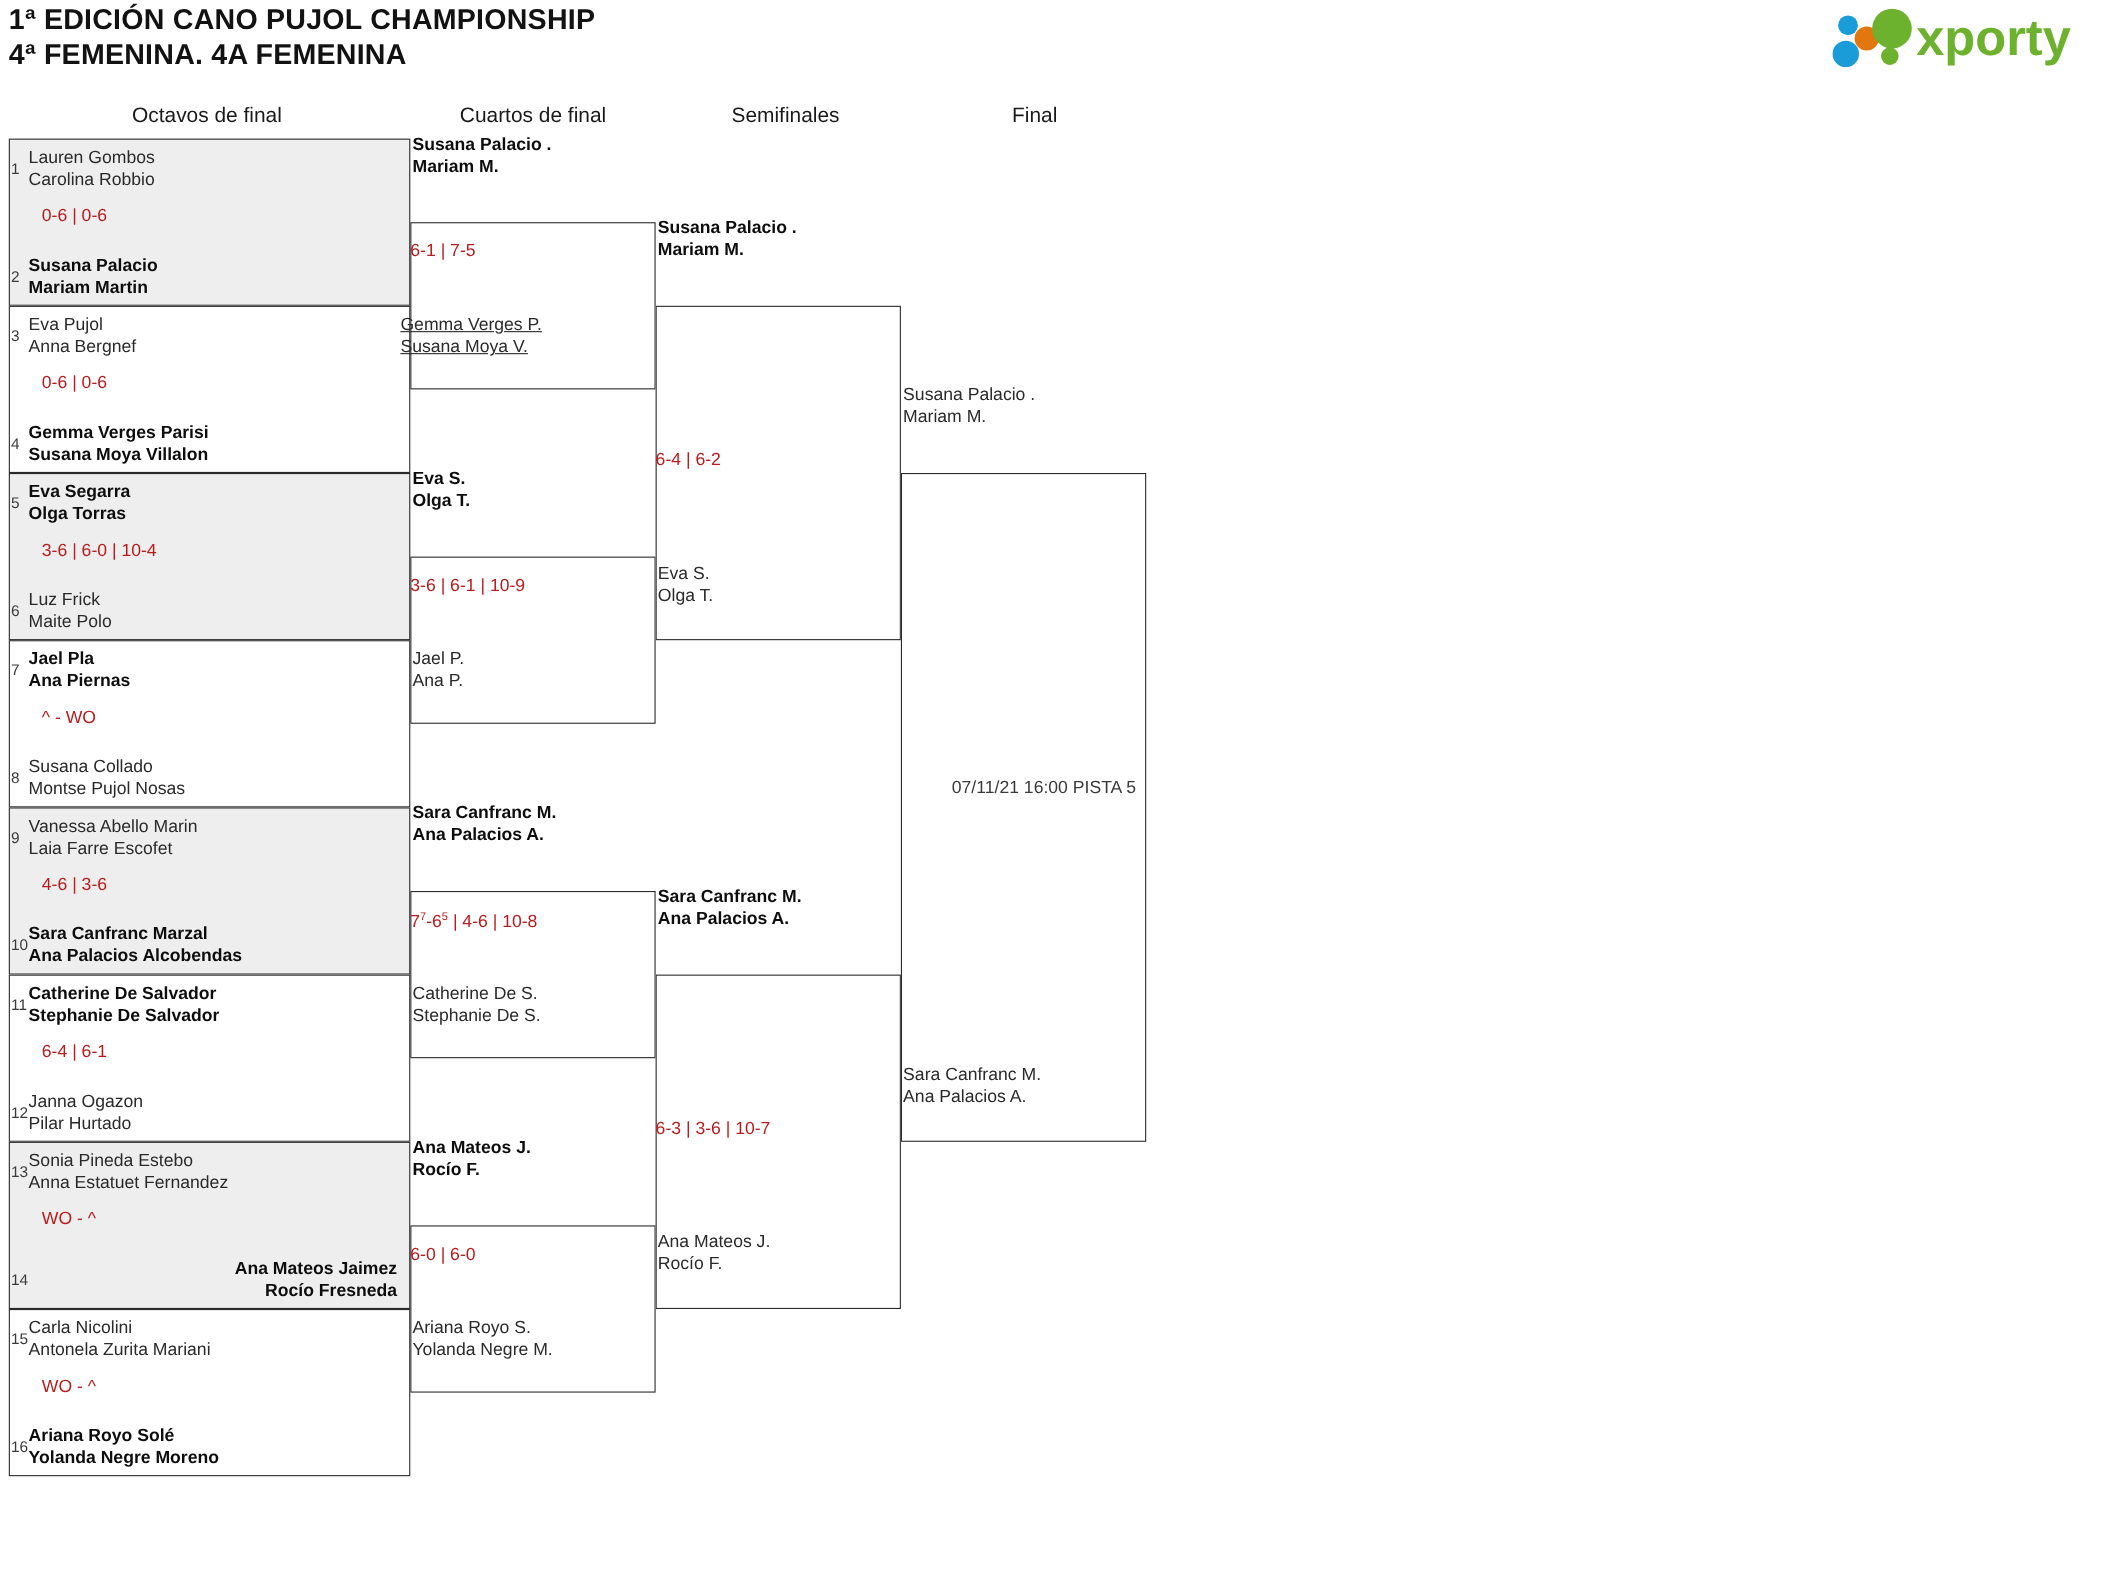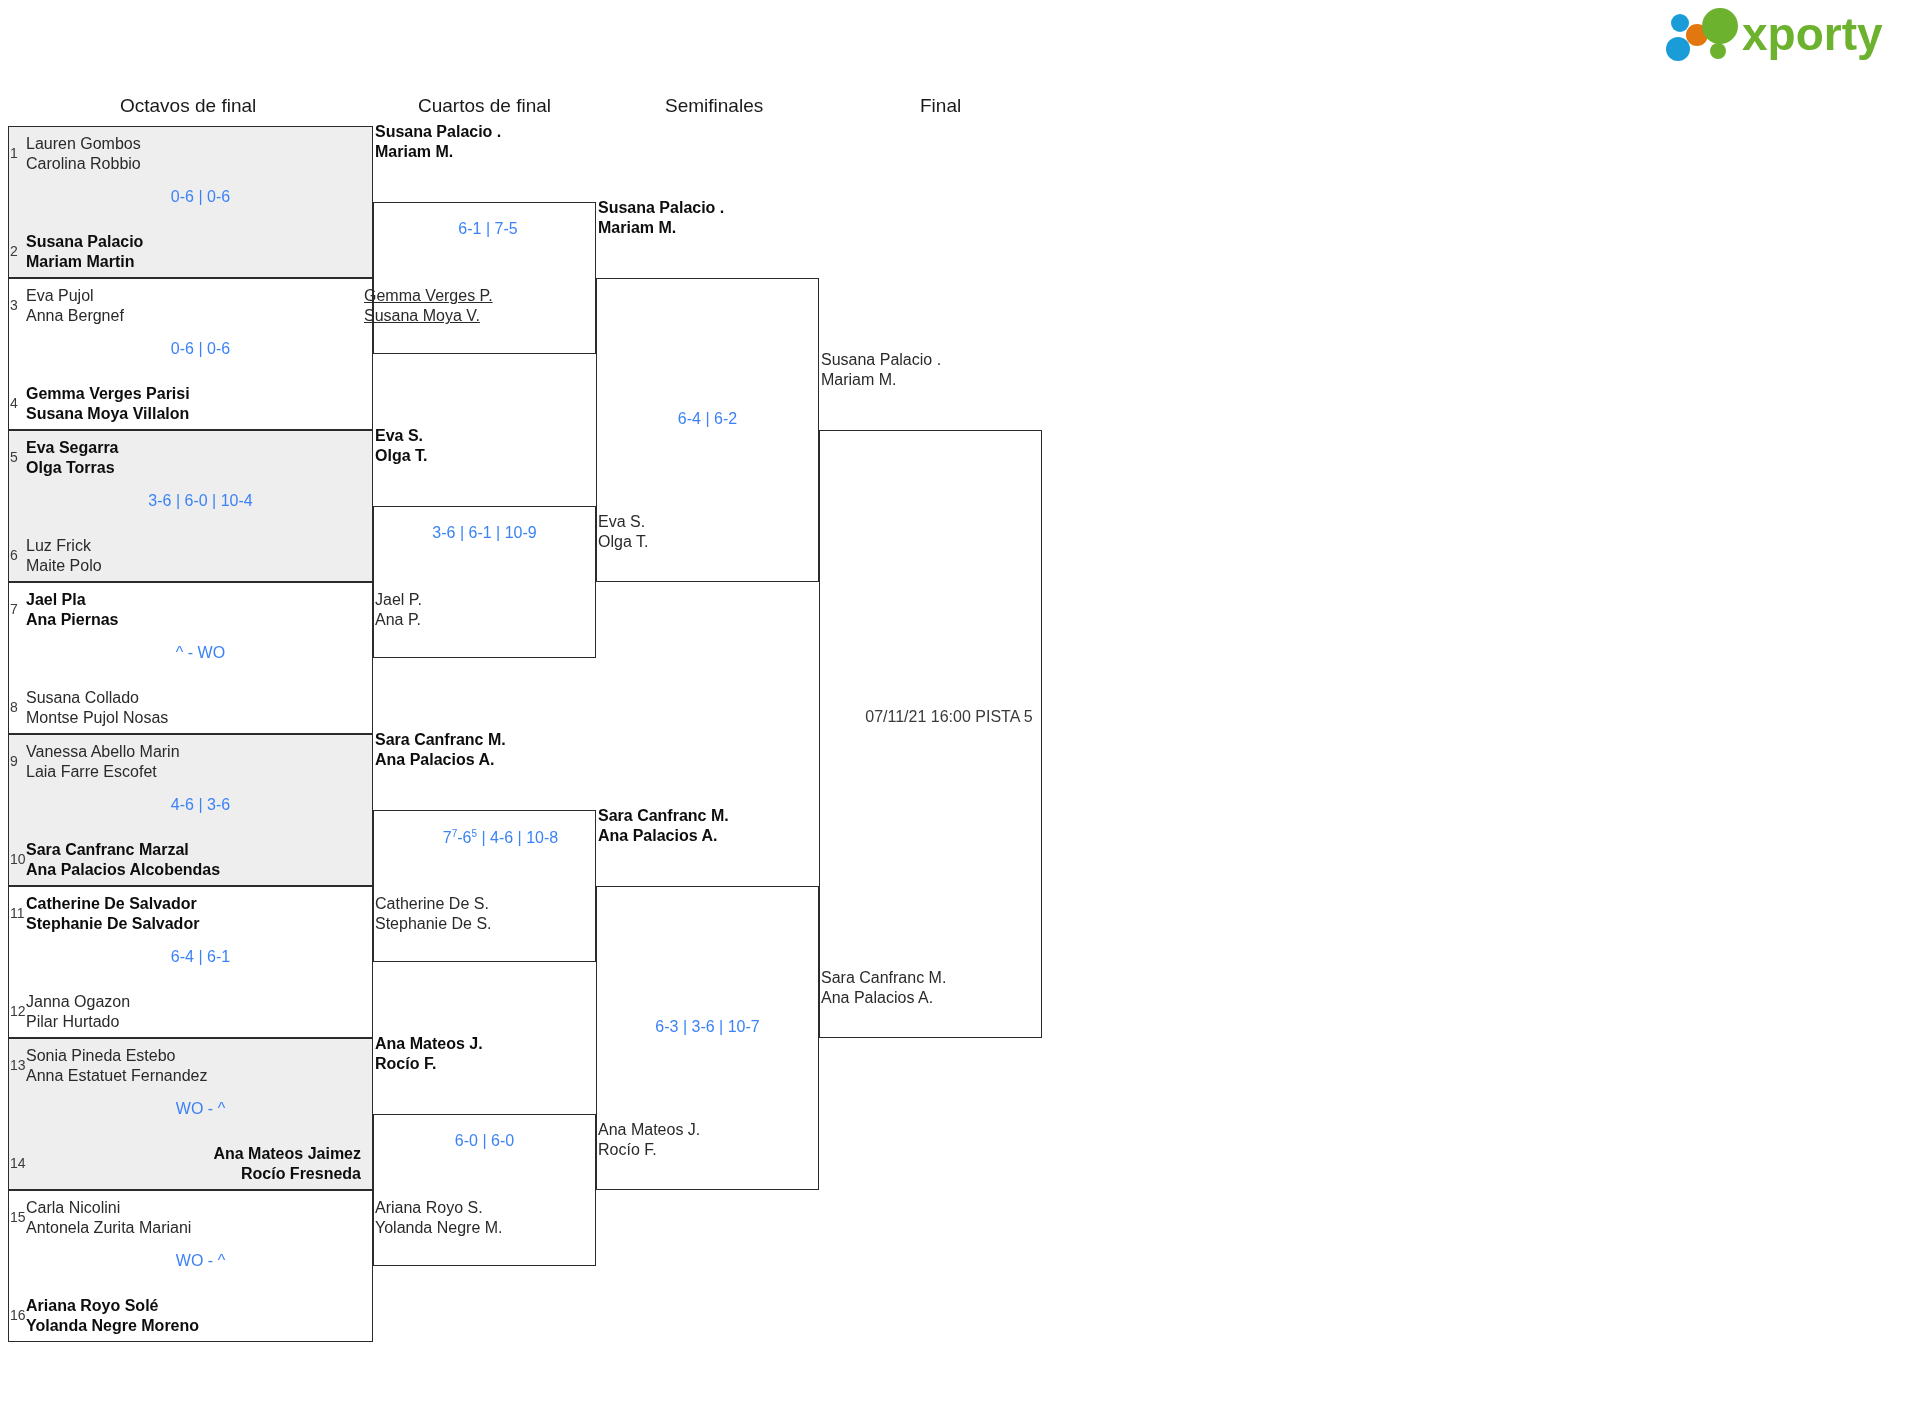--- a/index.html
+++ b/index.html
@@ -70,39 +70,40 @@
     line-height: 1.28;
     color: #2a2a2a;
     white-space: pre-line;
   }
   .team.r2 { left: 8px; }
   .team.win { font-weight: bold; color: #0d0d0d; }
 
   .score {
     position: absolute;
     font-size: 16px;
-    color: #3b82f6;
-    text-align: center;
+    color: #b91c1c;
     white-space: nowrap;
   }
   .score sup { font-size: 10px; vertical-align: super; }
 
   .meta {
     position: absolute;
     font-size: 16px;
     color: #3a3a3a;
     text-align: center;
     white-space: nowrap;
   }
 </style>
 </head>
 <body>
 
 <div id="page">
 
+  <div id="header-title">1ª EDICIÓN CANO PUJOL CHAMPIONSHIP
+4ª FEMENINA. 4A FEMENINA</div>
 
   <div id="logo">
     <svg width="250" height="60" viewBox="0 0 250 60" xmlns="http://www.w3.org/2000/svg">
       <circle cx="30" cy="19" r="9" fill="#1a9cd8"></circle>
       <circle cx="47" cy="31" r="11" fill="#e2760f"></circle>
       <circle cx="28" cy="45" r="12" fill="#1a9cd8"></circle>
       <circle cx="70" cy="22" r="18" fill="#6cb22e"></circle>
       <circle cx="68" cy="47" r="8" fill="#6cb22e"></circle>
       <text x="92" y="46" font-family="'Liberation Sans', sans-serif" font-size="46" font-weight="bold" fill="#6cb22e">xporty</text>
     </svg>

